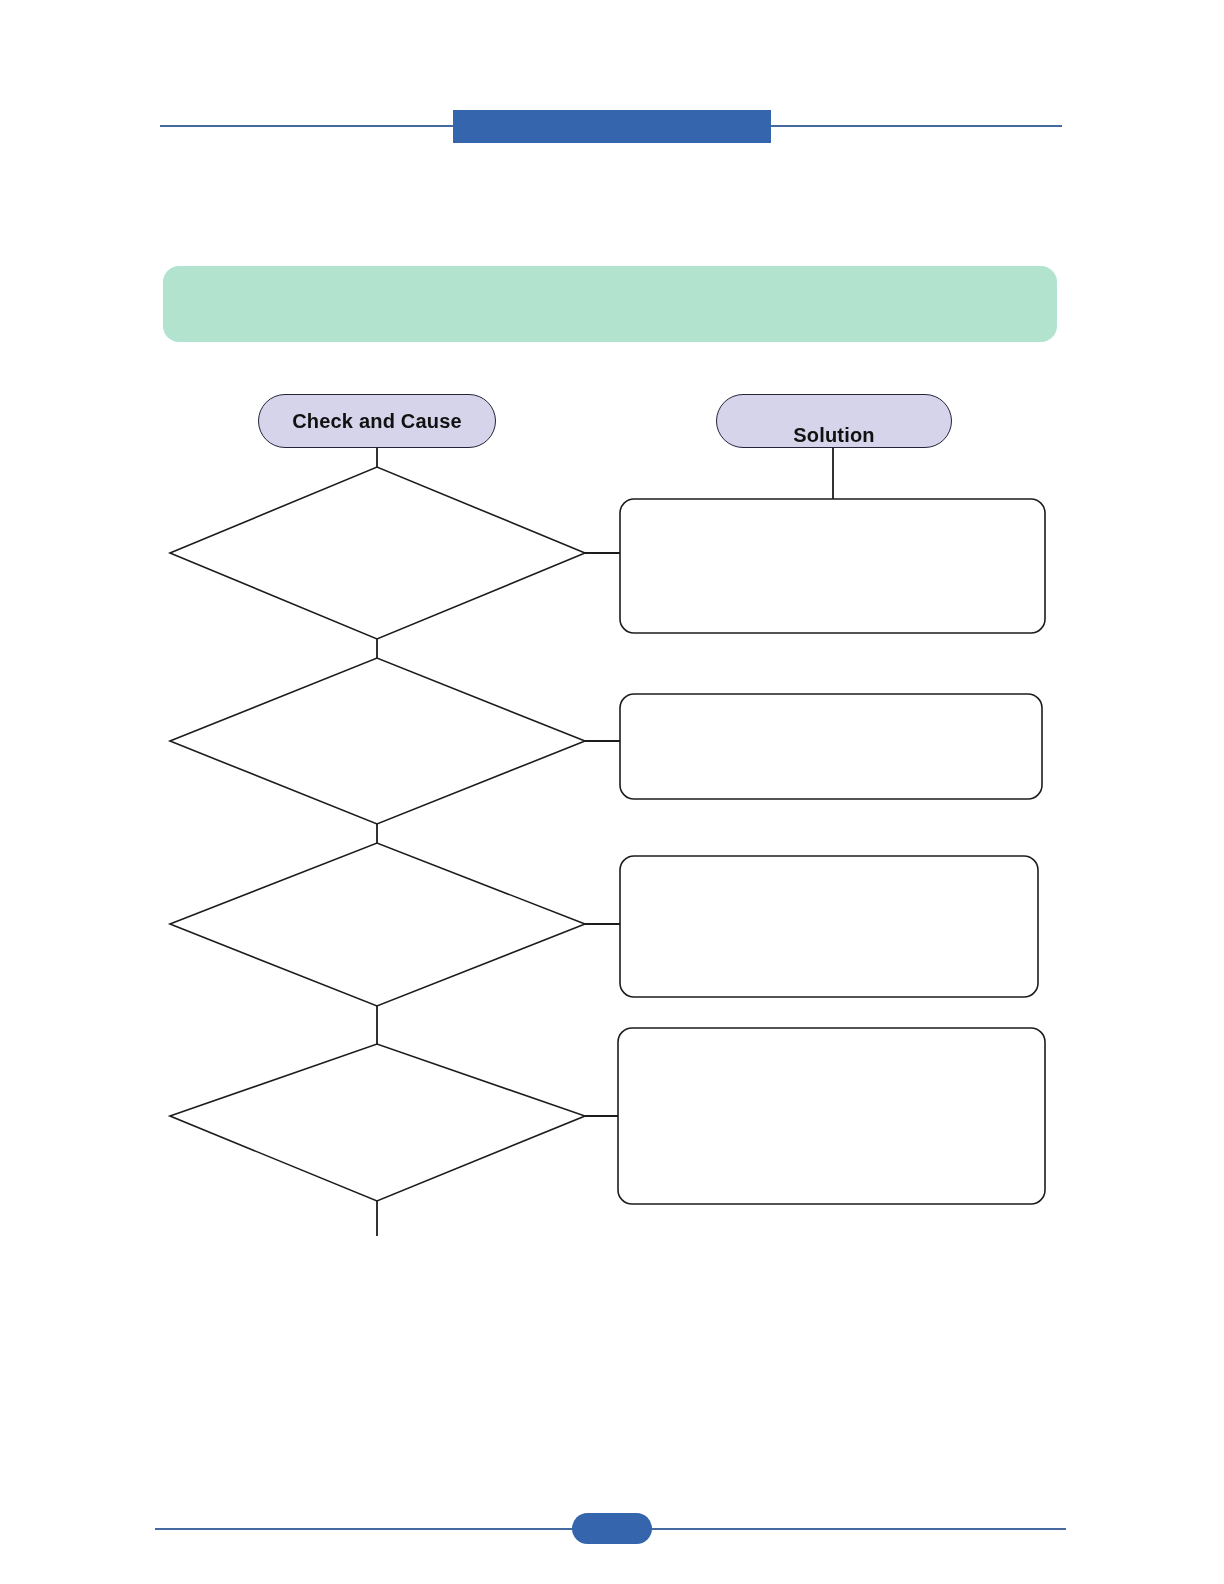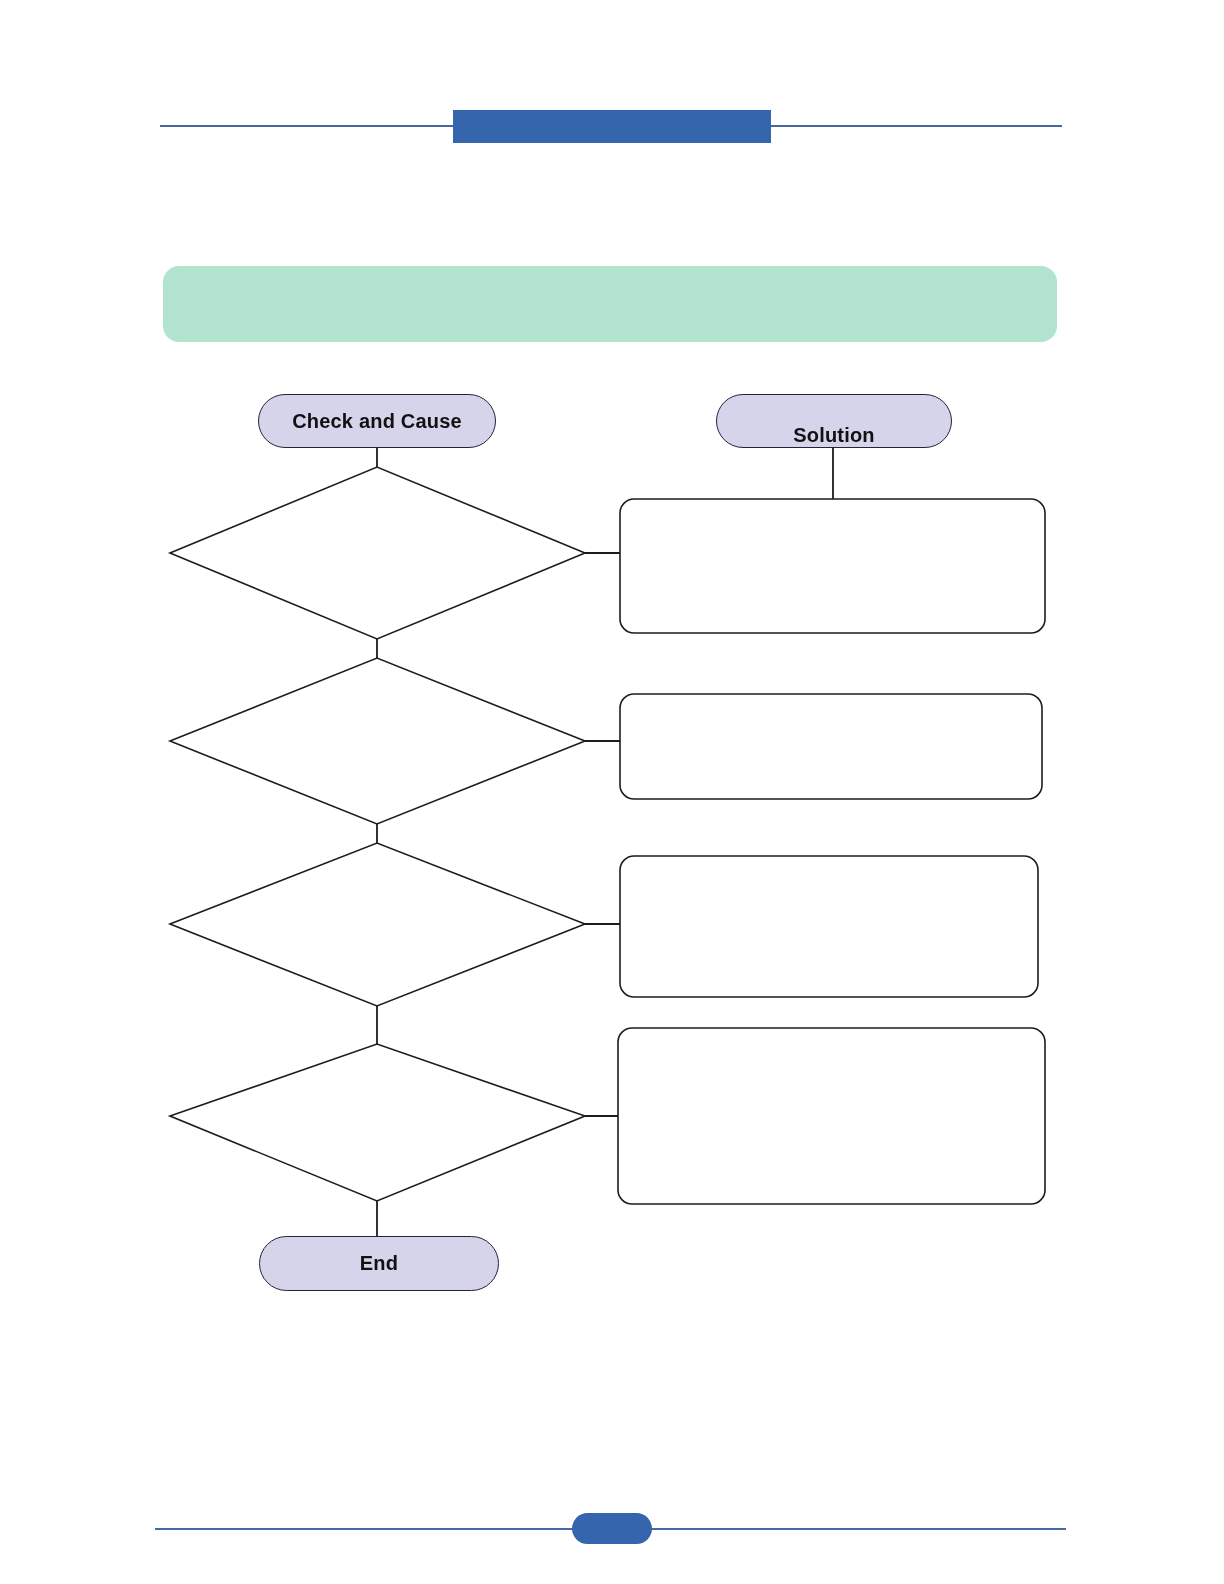--- a/index.html
+++ b/index.html
@@ -149,23 +149,20 @@
     <rect class="shape" x="620" y="820" width="418" height="141" rx="14"></rect>
     <rect class="shape" x="618" y="992" width="427" height="176" rx="14"></rect>
   </svg>
 
   <div class="pill check">
     <span>Check and Cause</span>
   </div>
   <div class="pill sol">
     <span>Solution</span>
   </div>
-  <div class="pill end">
-    <span>End</span>
-  </div>
 
   <div class="shape-label dlab1"></div>
   <div class="shape-label dlab2"></div>
   <div class="shape-label dlab3"></div>
   <div class="shape-label dlab4"></div>
   <div class="shape-label slab1"></div>
   <div class="shape-label slab2"></div>
   <div class="shape-label slab3"></div>
   <div class="shape-label slab4"></div>
 

